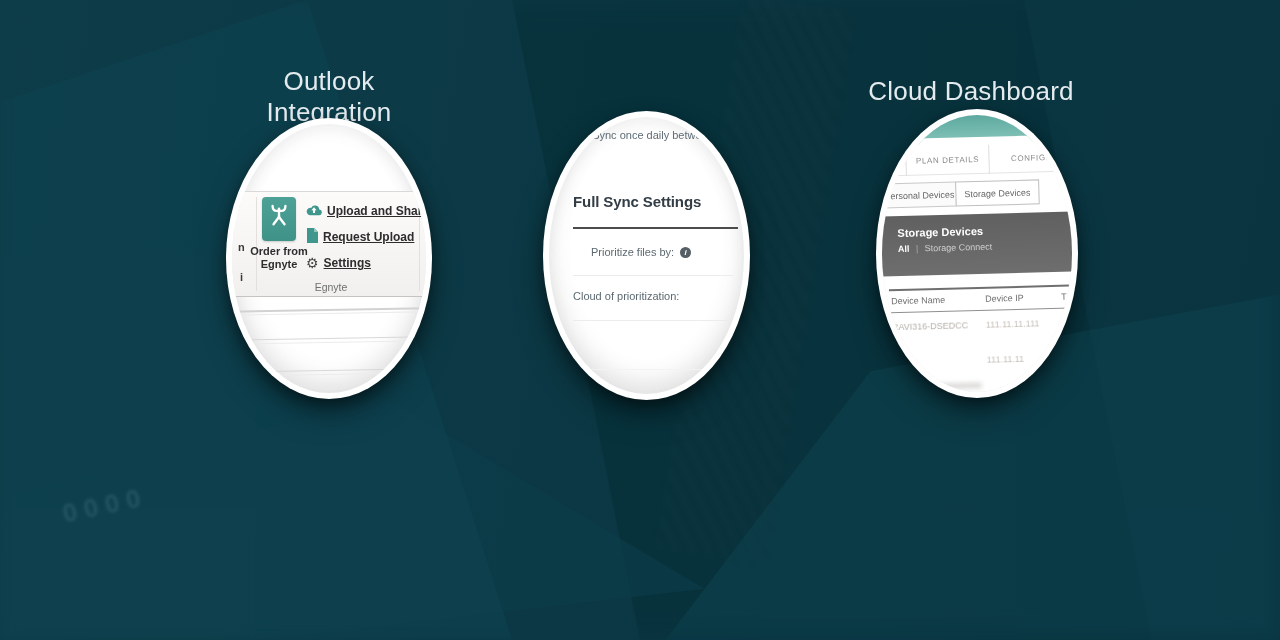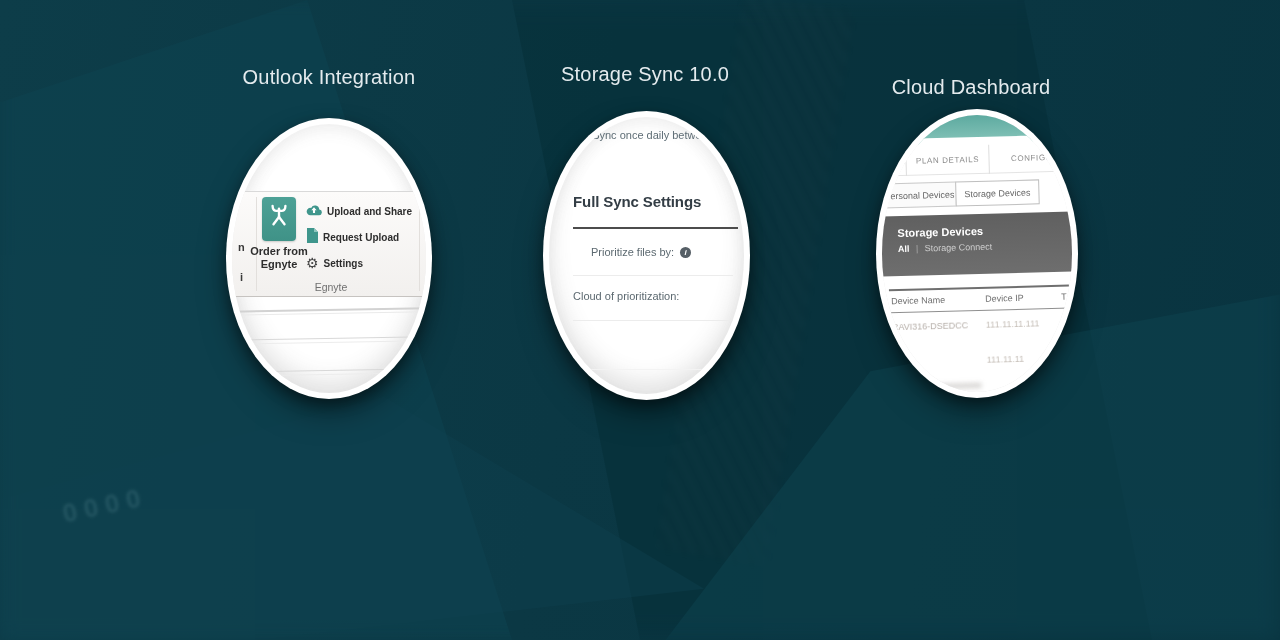--- a/index.html
+++ b/index.html
@@ -33,21 +33,21 @@
     position:absolute; inset:0; background:#104250; opacity:.4; filter:blur(9px);
     clip-path:polygon(0 78%, 30% 62%, 55% 92%, 20% 100%, 0 100%);
   }
   .bg-digits{
     position:absolute; left:62px; top:490px; font-size:26px; letter-spacing:7px;
     color:rgba(145,195,200,.16); transform:rotate(-12deg); filter:blur(1.5px); font-weight:700;
   }
 
   
   .feature-title{
-    position:absolute; text-align:center; font-size:20px; font-weight:400;
+    position:absolute; text-align:center; font-size:26px; font-weight:400;
     color:#e4ebee; letter-spacing:.2px;
   }
   #title-1{ left:226px; top:66px; width:206px; }
   #title-2{ left:540px; top:63px; width:210px; }
   #title-3{ left:866px; top:64px; width:210px;margin-top:12px; }
 
   
   .bubble{
     position:absolute; border-radius:50%; background:#fff;
     box-shadow:0 16px 32px -6px rgba(0,0,0,.5), 0 5px 14px rgba(0,0,0,.35);
@@ -74,21 +74,21 @@
     background:linear-gradient(180deg,#4da196,#3f9287);
     box-shadow:0 1px 2px rgba(0,0,0,.18); display:flex; align-items:center; justify-content:center;
     cursor:pointer;
   }
   .egnyte-btn-label{
     position:absolute; left:4px; top:53px; width:86px; text-align:center;
     font-size:11px; line-height:13px; color:#2e2e2e; font-weight:600;
   }
   .rib-menu{ position:absolute; left:74px; top:6px; }
   .rib-item{ display:flex; align-items:center; gap:5px; height:26px; cursor:pointer; }
-  .rib-item span.lbl{ font-size:10px; font-weight:700; color:#2d2d2d; white-space:nowrap; }
+  .rib-item span.lbl{ font-size:12px; font-weight:700; color:#2d2d2d; white-space:nowrap;text-decoration:underline; }
   .gear-glyph{ font-size:14px; color:#454545; line-height:14px; }
   .rib-group-label{
     position:absolute; left:24px; bottom:3px; width:150px; text-align:center;
     font-size:10.5px; color:#6f6f6f;
   }
   .mail-lines{ position:absolute; left:-6px; right:-6px; top:0; transform:rotate(-1deg); }
   .mail-line{ position:absolute; left:0; right:0; }
 
   
   .sync-partial{
@@ -157,21 +157,20 @@
   <div class="bg-layer">
     <div class="bg-wedge-left"></div>
     <div class="bg-person"></div>
     <div class="bg-tie"></div>
     <div class="bg-panel-br"></div>
     <div class="bg-laptop"></div>
     <div class="bg-digits">0000</div>
   </div>
 
   <div class="feature-title" id="title-1">Outlook Integration</div>
-  <div class="feature-title" id="title-2">Storage Sync 10.0</div>
   <div class="feature-title" id="title-3">Cloud Dashboard</div>
 
   <div class="bubble" id="bubble-1">
     <div class="bubble-inner">
 
       <div class="ribbon">
         <div class="ribbon-vline" style="left:24px;"></div>
         <div class="ribbon-vline" style="left:187px;"></div>
 
         <div class="rib-frag" style="left:6px; top:49px;">n</div>

